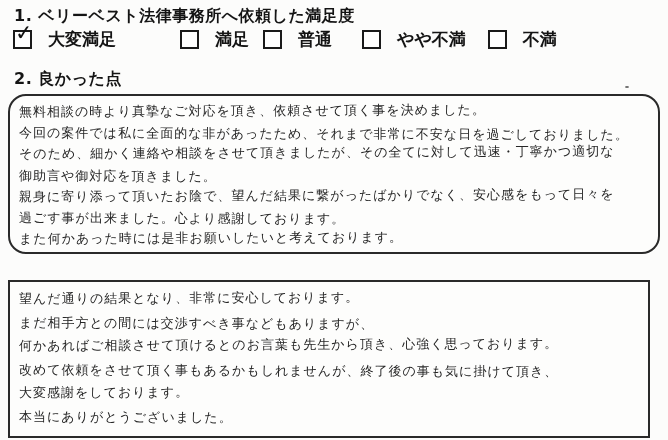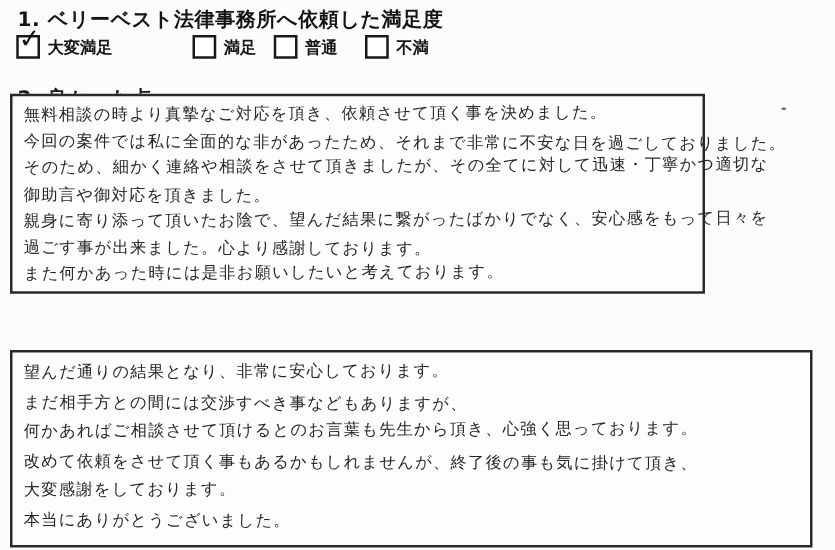--- a/index.html
+++ b/index.html
@@ -43,39 +43,39 @@
   .check{
     position:absolute;
     left:0px;top:-9px;
     font-size:21px;
     line-height:21px;
     font-weight:bold;
     color:#111;
     transform:rotate(-4deg);
   }
   .cb-label{
-    margin-left:6px;
-    font-size:13px;
+    margin-left:16px;
+    font-size:17px;
     font-weight:bold;
     color:#141414;
     white-space:nowrap;
   }
   .m1{margin-left:20px;padding-left:44px;}
   .m2{margin-left:14px;}
   .m3{margin-left:30px;}
   .m4{margin-left:22px;}
   .answer-box{
     position:absolute;
     left:8px;
     border:2px solid #2a2a2a;
     background:#fdfdfc;
     box-sizing:border-box;
     padding:5px 9px 0 9px;
   }
-  .box-2{top:75px;width:556px;height:160px;}
+  .box-2{top:94px;width:652px;height:160px;border-radius:18px;}
   .box-3{top:280px;width:642px;height:158px;}
   .hw-line{
     font-size:13px;
     letter-spacing:1px;
     color:#262626;
     white-space:nowrap;
     transform-origin:left center;
   }
   .box-2 .hw-line{line-height:21.2px;}
   .box-3 .hw-line{line-height:23.5px;}
@@ -104,20 +104,24 @@
       <span class="cb-label">大変満足</span>
     </label>
     <label class="cb-item m1">
       <span class="cb"></span>
       <span class="cb-label">満足</span>
     </label>
     <label class="cb-item m2">
       <span class="cb"></span>
       <span class="cb-label">普通</span>
     </label>
+    <label class="cb-item m3">
+      <span class="cb"></span>
+      <span class="cb-label">やや不満</span>
+    </label>
     <label class="cb-item m4">
       <span class="cb"></span>
       <span class="cb-label">不満</span>
     </label>
   </div>
 
   <div class="scan-dot"></div>
 
   <div class="q-title" style="left:14px;top:69px;text-align:center;">2. 良かった点</div>
 

